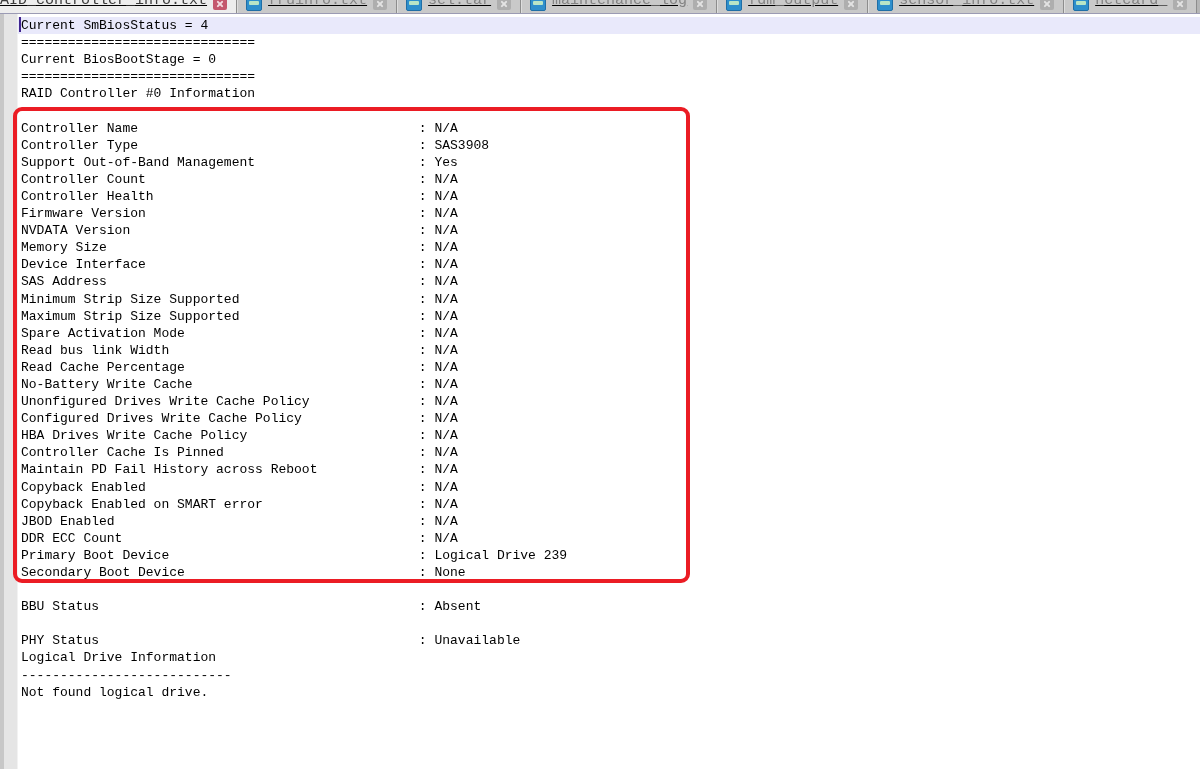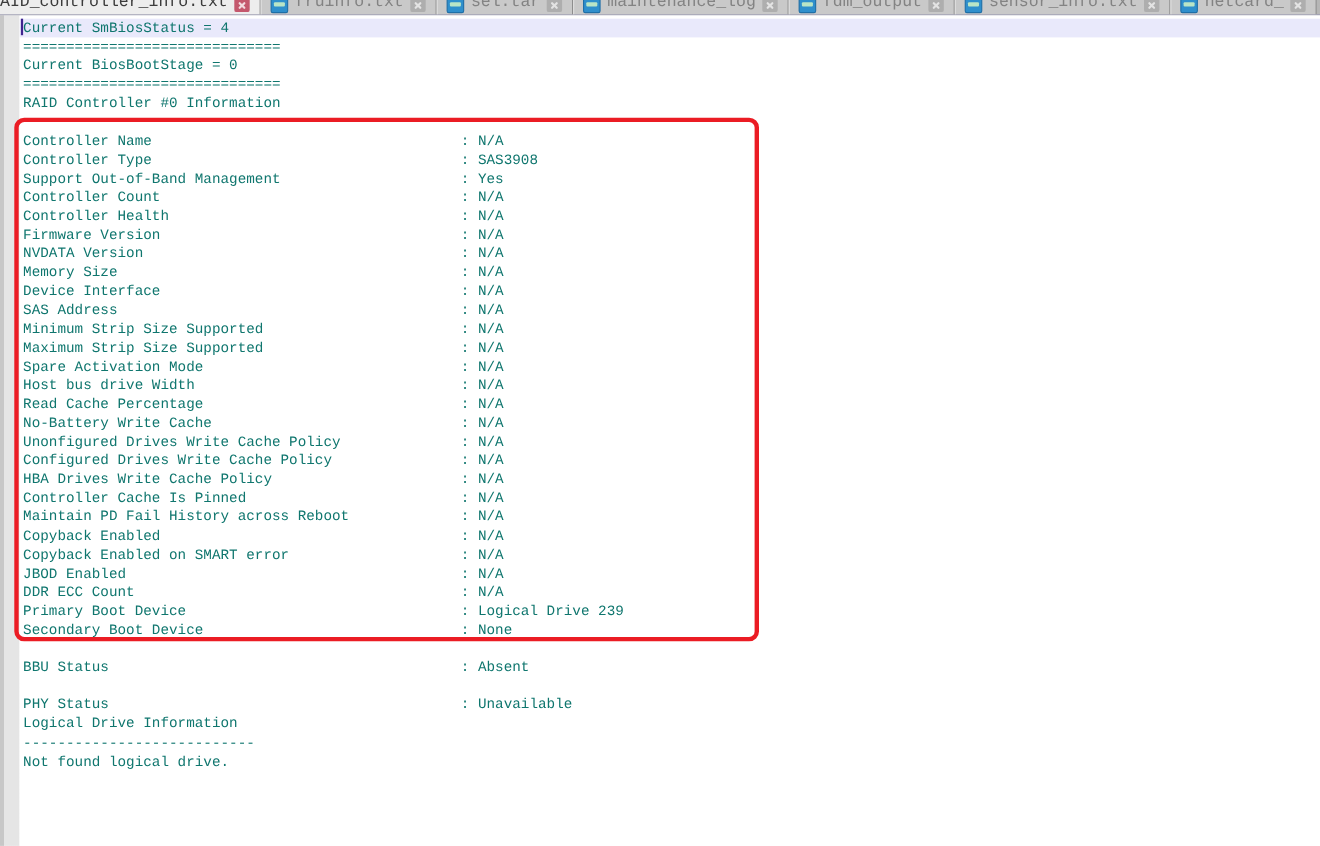--- a/index.html
+++ b/index.html
@@ -6,21 +6,21 @@
   .screen {
     position:relative; width:1200px; height:769px; overflow:hidden;
     background:#ffffff;
     font-family:"Liberation Mono","DejaVu Sans Mono",monospace;
   }
 
   
   .tabbar {
     position:absolute; left:0; top:0; width:1200px; height:13px;
     background:#b6b6b6; border-bottom:1px solid #9b9bb4;
-    overflow:hidden; white-space:nowrap; display:flex; align-items:center;
+    overflow:hidden; white-space:nowrap; display:flex; align-items:flex-end;text-decoration:underline;
   }
   .tab {
     position:relative; display:inline-flex; align-items:center; gap:6px;
     height:24px; margin-top:-9px; padding:0 9px 0 8px;
     background:#c9c9c9; border-right:1px solid #8d8d8d; border-left:1px solid #dedede;
     font-size:15px; color:#838383; cursor:default; flex:0 0 auto;
   }
   .tab.active { background:#ededed; color:#3c3c3c; }
   .tab:first-child { padding-left:0; border-left:none; }
   .tab:first-child .tab-icon { display:none; }
@@ -49,21 +49,21 @@
   
   .gutter {
     position:absolute; left:0; top:14px; bottom:0; width:18px;
     background:linear-gradient(to right,#c7c7c7 0,#c7c7c7 4px,#e5e5e5 4px,#e5e5e5 17px,#f2f2f2 17px);
   }
   .text-area {
     position:absolute; left:18px; top:14px; right:0; bottom:0;
     padding-top:3px; background:#ffffff; cursor:text;
   }
   .line {
-    height:17.1px; line-height:17.1px; font-size:13px; color:#0f766e;
+    height:17.1px; line-height:17.1px; font-size:13px; color:#000000;
     white-space:pre; padding-left:3px;
   }
   .line.current { background:#e9e9fb; }
   .kv-label { display:inline-block; width:51ch; }
   .caret {
     position:absolute; left:19px; top:17px; width:2px; height:15px;
     background:#40258f;
   }
 
   
@@ -130,21 +130,21 @@
       <div class="line"><span class="kv-label">Controller Count</span><span>: </span><span>N/A</span></div>
       <div class="line"><span class="kv-label">Controller Health</span><span>: </span><span>N/A</span></div>
       <div class="line"><span class="kv-label">Firmware Version</span><span>: </span><span>N/A</span></div>
       <div class="line"><span class="kv-label">NVDATA Version</span><span>: </span><span>N/A</span></div>
       <div class="line"><span class="kv-label">Memory Size</span><span>: </span><span>N/A</span></div>
       <div class="line"><span class="kv-label">Device Interface</span><span>: </span><span>N/A</span></div>
       <div class="line"><span class="kv-label">SAS Address</span><span>: </span><span>N/A</span></div>
       <div class="line"><span class="kv-label">Minimum Strip Size Supported</span><span>: </span><span>N/A</span></div>
       <div class="line"><span class="kv-label">Maximum Strip Size Supported</span><span>: </span><span>N/A</span></div>
       <div class="line"><span class="kv-label">Spare Activation Mode</span><span>: </span><span>N/A</span></div>
-      <div class="line"><span class="kv-label">Host bus drive Width</span><span>: </span><span>N/A</span></div>
+      <div class="line"><span class="kv-label">Read bus link Width</span><span>: </span><span>N/A</span></div>
       <div class="line"><span class="kv-label">Read Cache Percentage</span><span>: </span><span>N/A</span></div>
       <div class="line"><span class="kv-label">No-Battery Write Cache</span><span>: </span><span>N/A</span></div>
       <div class="line"><span class="kv-label">Unonfigured Drives Write Cache Policy</span><span>: </span><span>N/A</span></div>
       <div class="line"><span class="kv-label">Configured Drives Write Cache Policy</span><span>: </span><span>N/A</span></div>
       <div class="line"><span class="kv-label">HBA Drives Write Cache Policy</span><span>: </span><span>N/A</span></div>
       <div class="line"><span class="kv-label">Controller Cache Is Pinned</span><span>: </span><span>N/A</span></div>
       <div class="line"><span class="kv-label">Maintain PD Fail History across Reboot</span><span>: </span><span>N/A</span></div>
       <div class="line"><span class="kv-label">Copyback Enabled</span><span>: </span><span>N/A</span></div>
       <div class="line"><span class="kv-label">Copyback Enabled on SMART error</span><span>: </span><span>N/A</span></div>
       <div class="line"><span class="kv-label">JBOD Enabled</span><span>: </span><span>N/A</span></div>

